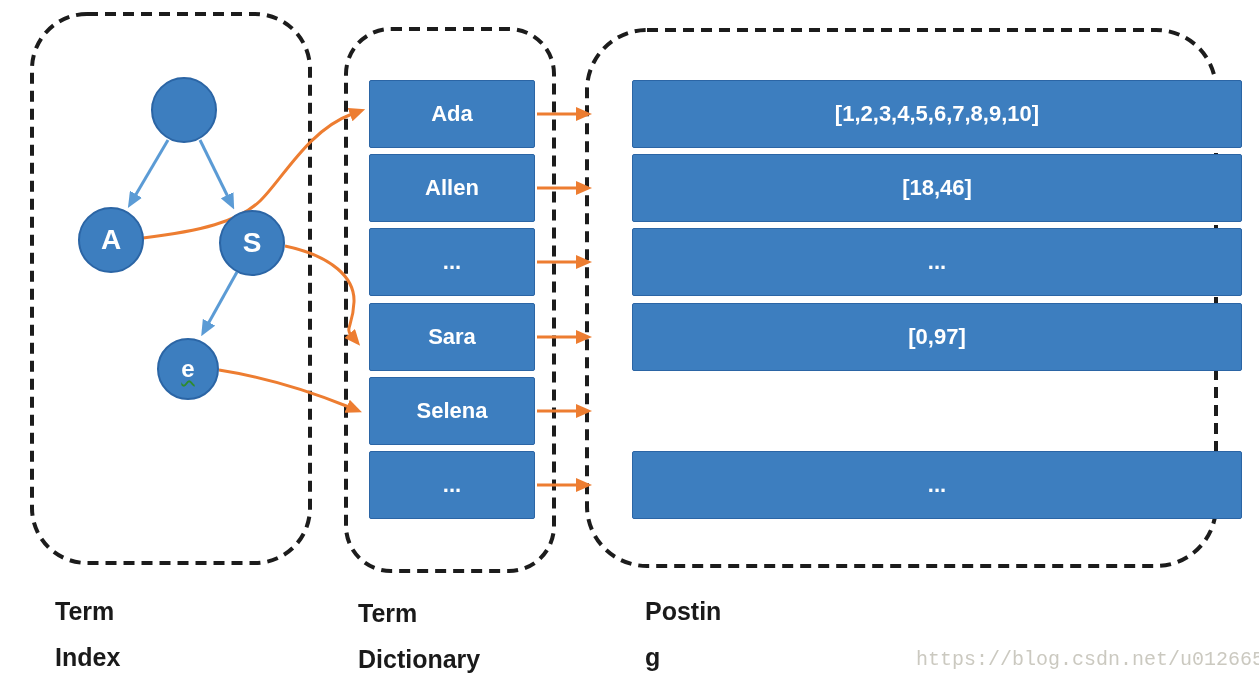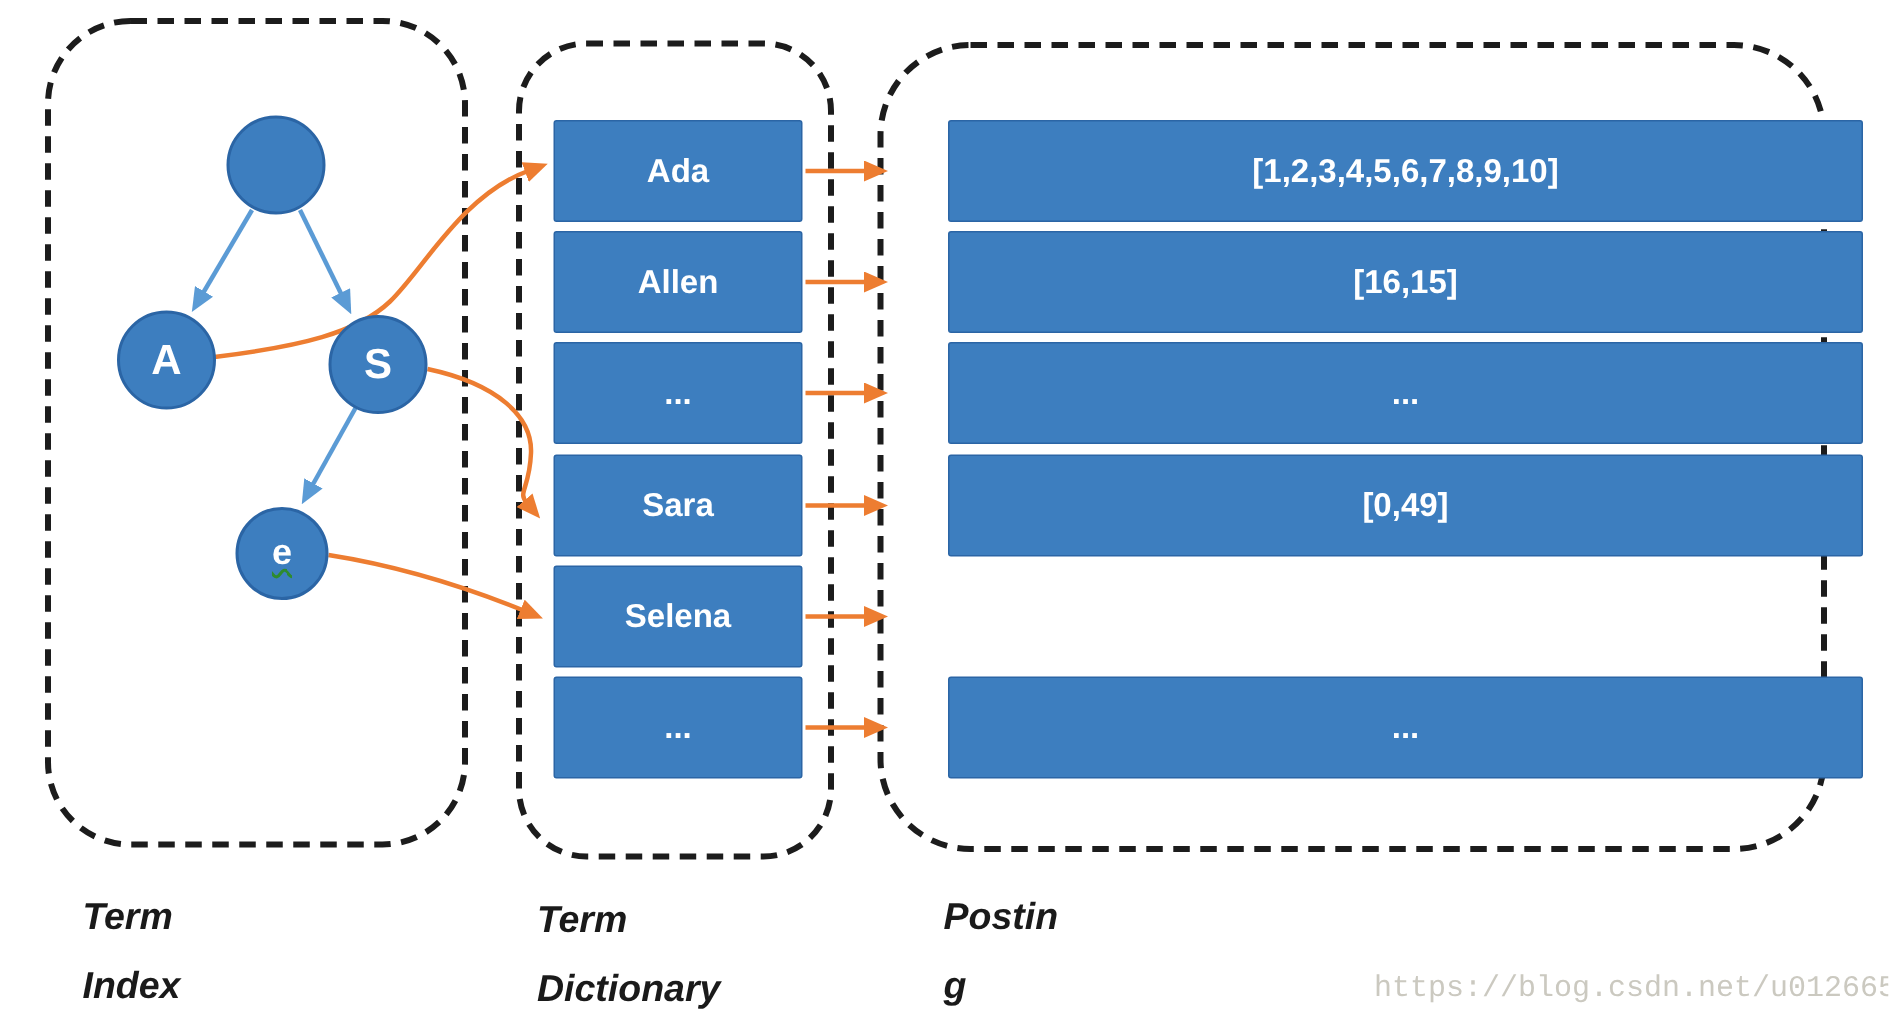--- a/index.html
+++ b/index.html
@@ -33,25 +33,25 @@
     border-radius:2px;color:#fff;font-size:22px;font-weight:600;
     display:flex;align-items:center;justify-content:center;
   }
   .dict-row{left:369px;width:166px;}
   .post-row{left:595px;width:610px;margin-left:37px;}
   .r0{top:80px;} .r1{top:154px;} .r2{top:228px;}
   .r3{top:303px;} .r4{top:377px;} .r5{top:451px;}
 
   .zone-label{
     position:absolute;color:var(--label-text,#1A1A1A);
-    font-size:25px;font-weight:600;line-height:46px;font-style:italic;
+    font-size:25px;font-weight:600;line-height:46px;
   }
   .lbl-index{left:55px;top:588px;}
   .lbl-dict{left:358px;top:590px;}
-  .lbl-post{left:629px;top:588px;}
+  .lbl-post{left:645px;top:588px;}
 
   .watermark{
     position:absolute;left:916px;top:648px;white-space:nowrap;
     font-family:"Liberation Mono",monospace;font-size:20px;
     color:var(--watermark-gray,#CBC9C0);letter-spacing:0px;
   }
 </style>
 </head>
 <body>
 
@@ -116,27 +116,27 @@
     <span>Selena</span>
   </div>
   <div class="row dict-row r5">
     <span>...</span>
   </div>
 
   <div class="row post-row r0">
     <span>[1,2,3,4,5,6,7,8,9,10]</span>
   </div>
   <div class="row post-row r1">
-    <span>[16,15]</span>
+    <span>[18,46]</span>
   </div>
   <div class="row post-row r2">
     <span>...</span>
   </div>
   <div class="row post-row r3">
-    <span>[0,49]</span>
+    <span>[0,97]</span>
   </div>
   <div class="row post-row r5">
     <span>...</span>
   </div>
 
   <div class="zone-label lbl-index">
     <div>Term</div>
     <div>Index</div>
   </div>
   <div class="zone-label lbl-dict">

